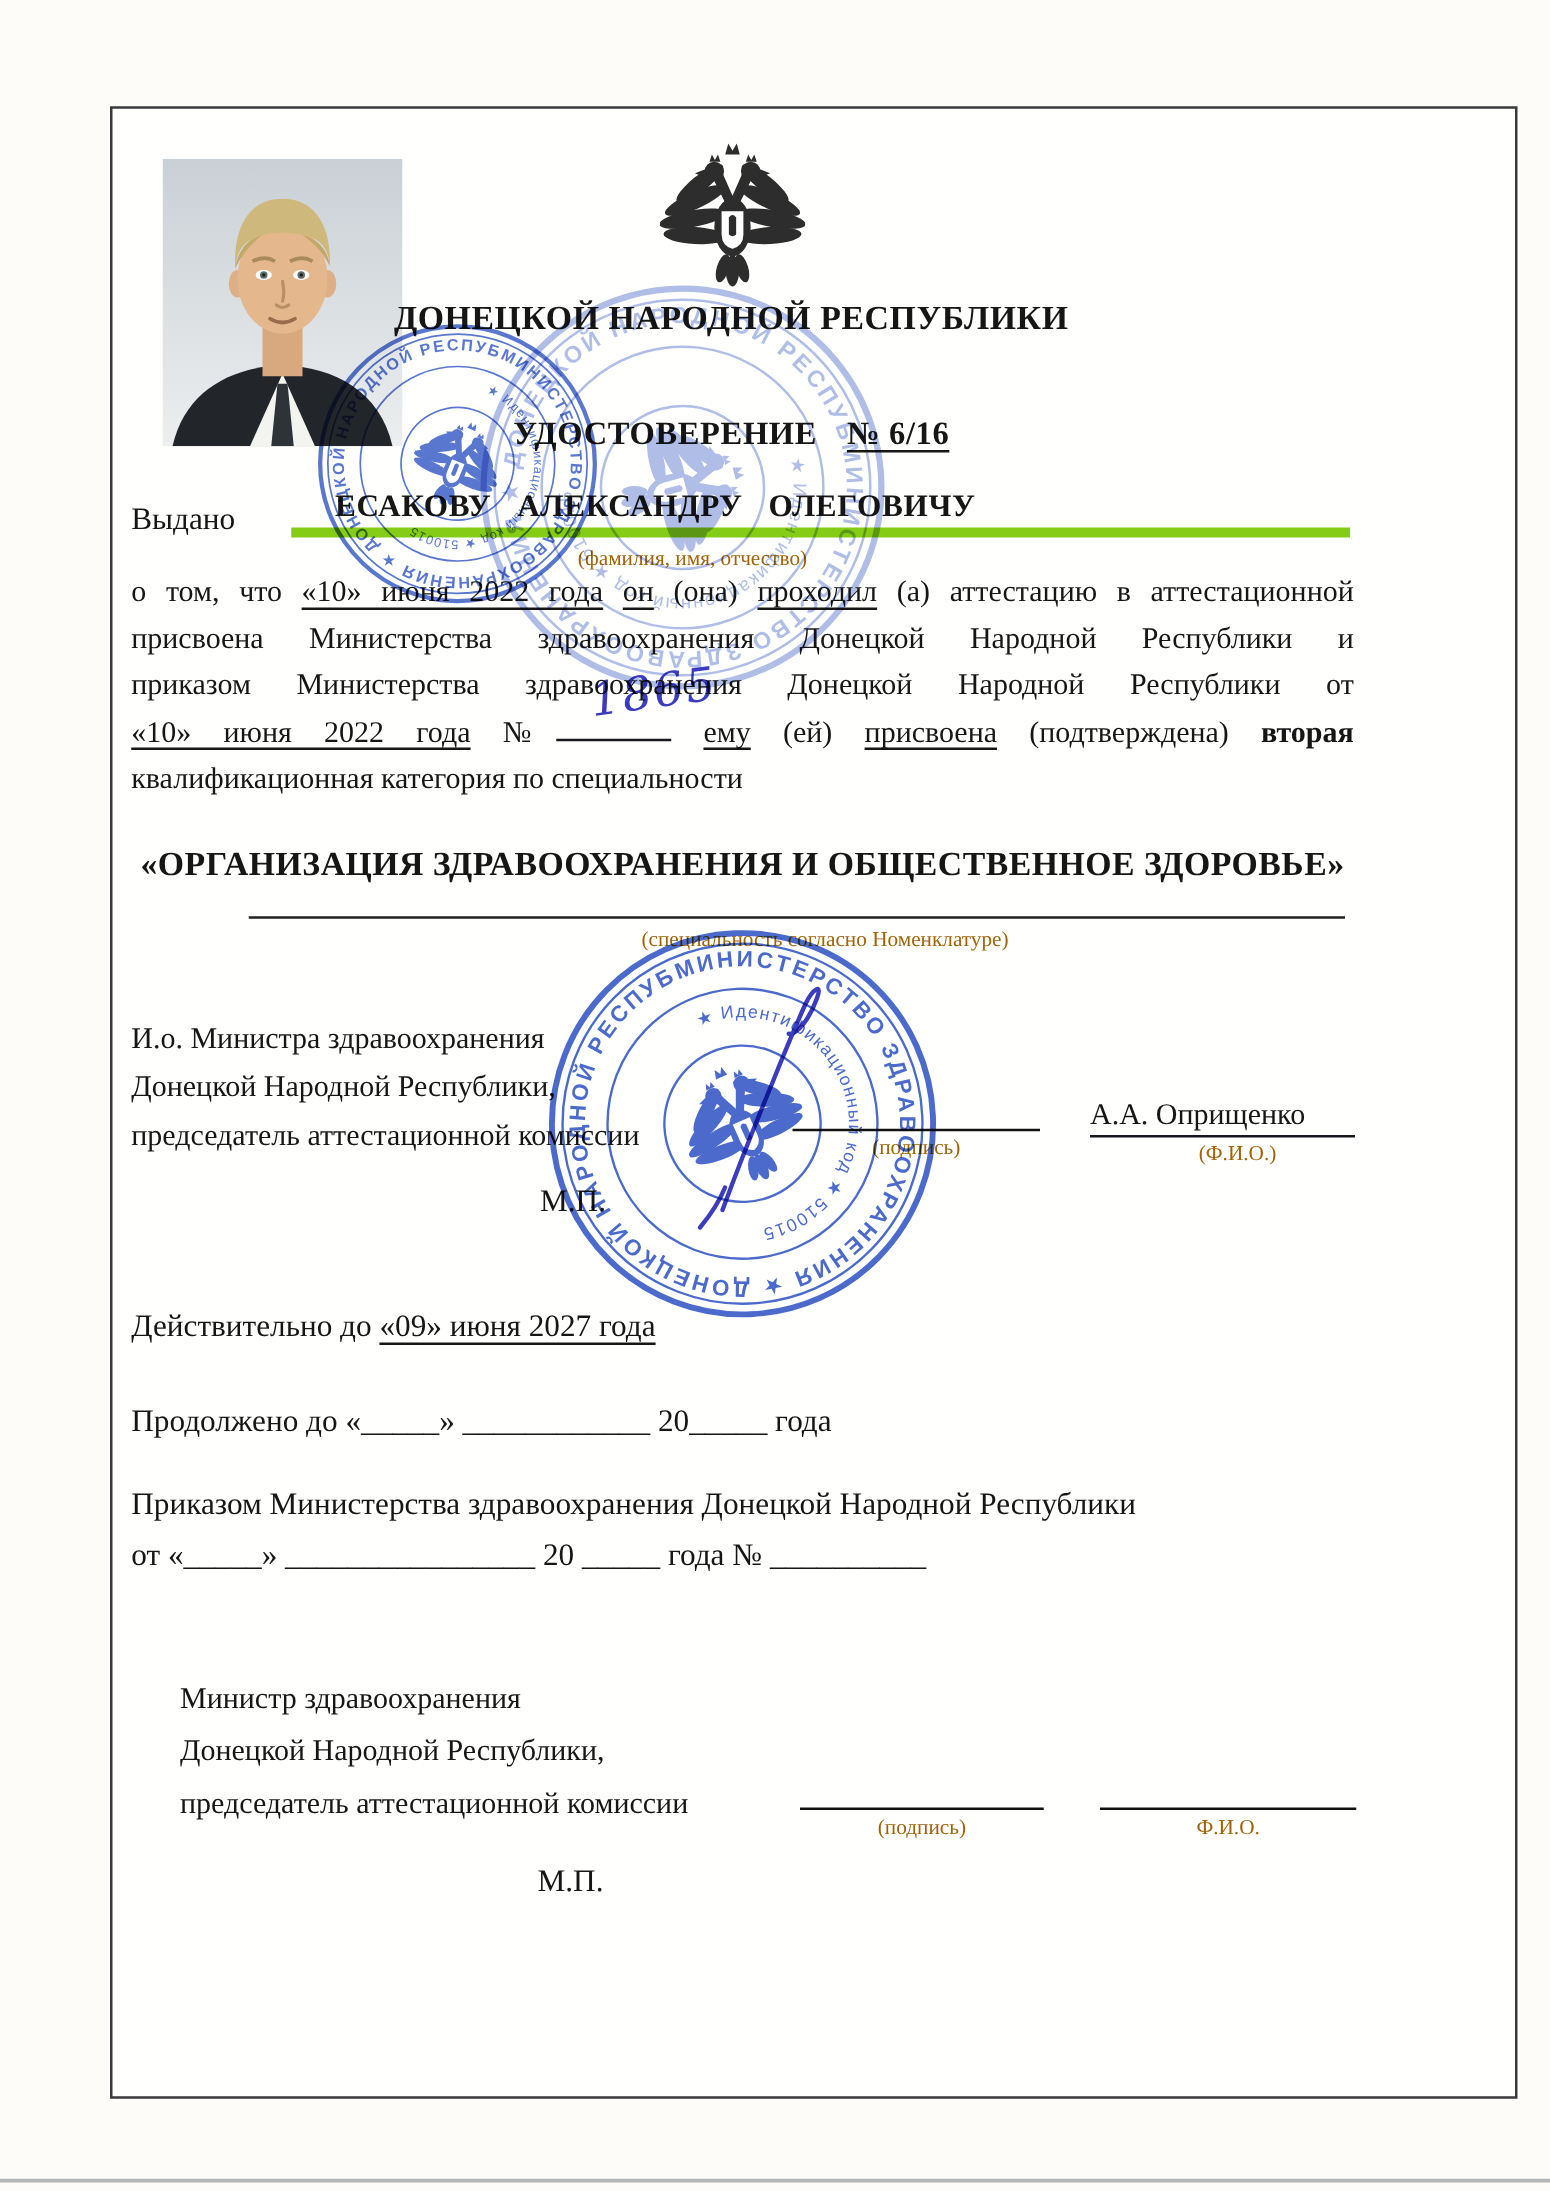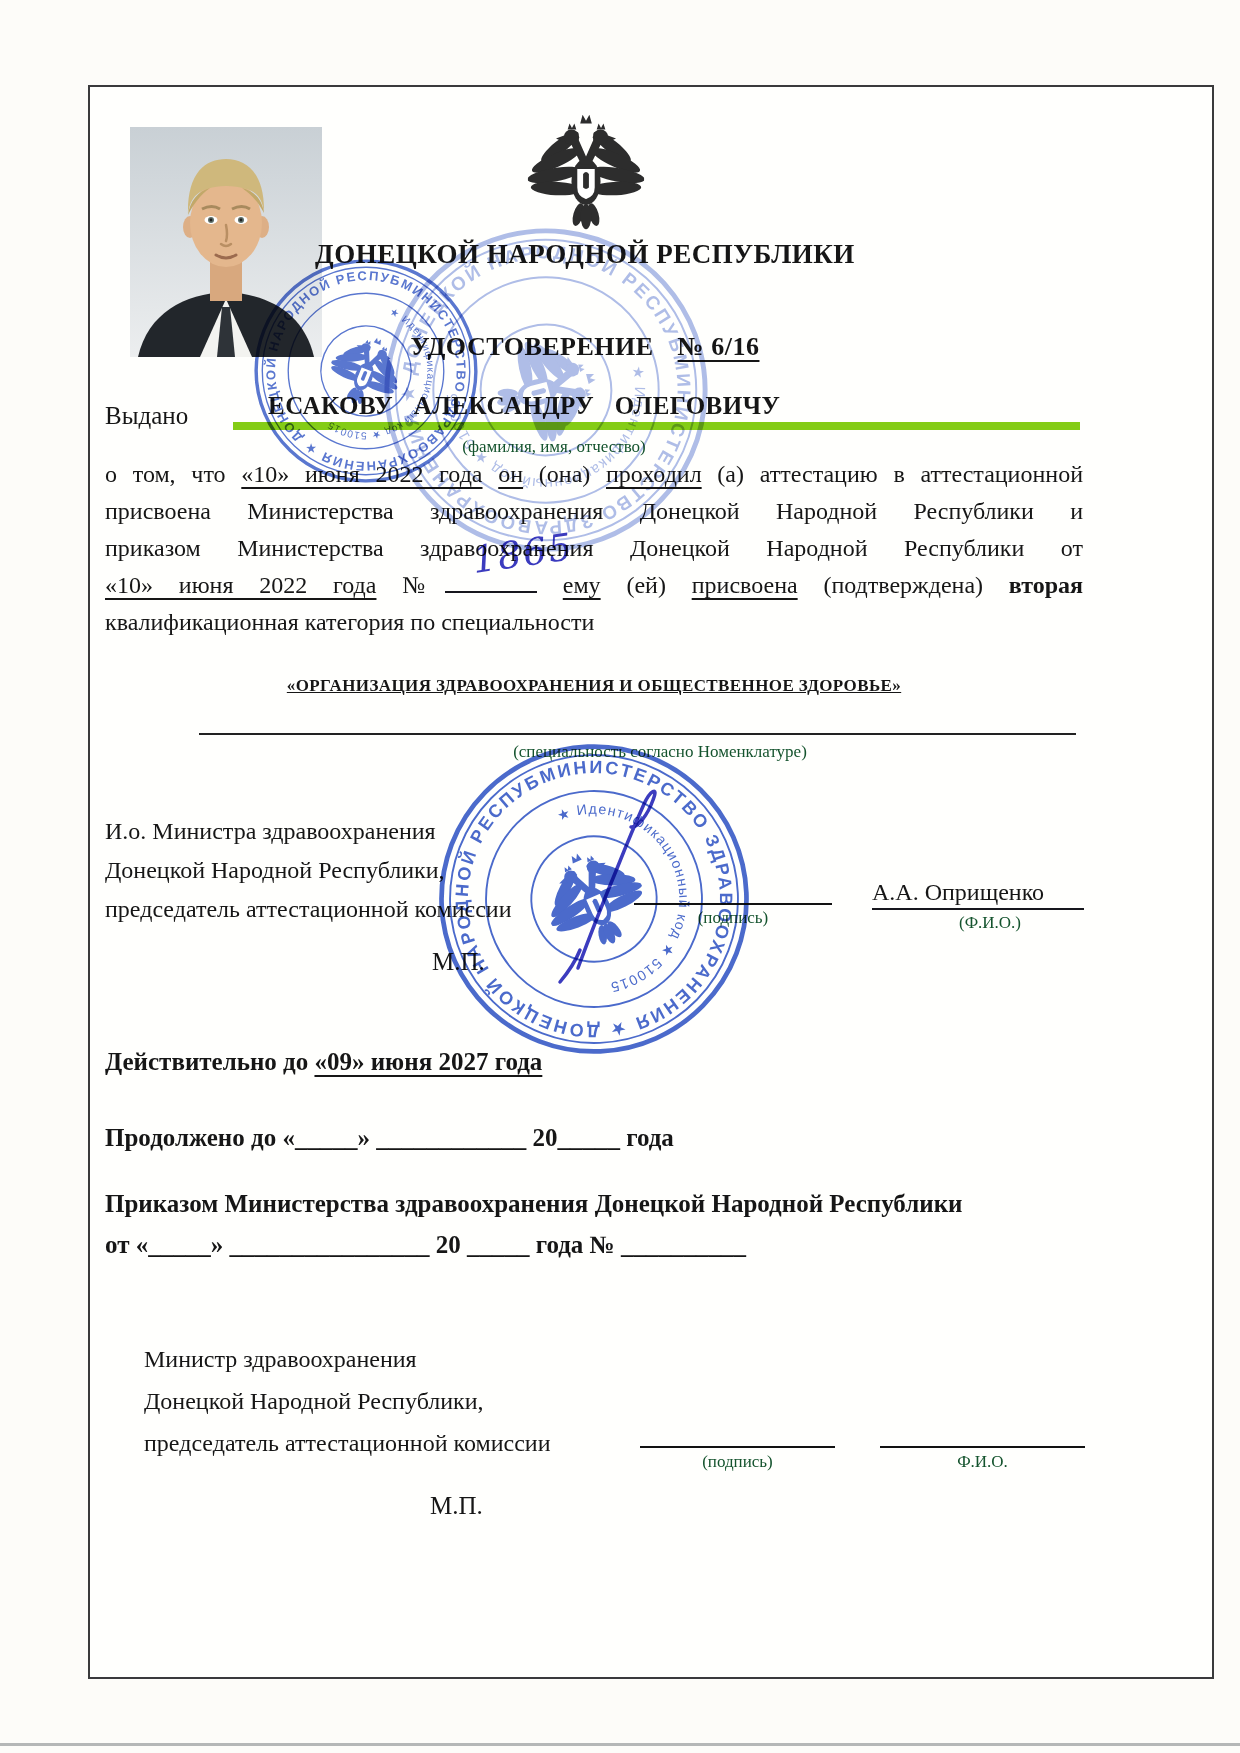--- a/index.html
+++ b/index.html
@@ -16,41 +16,41 @@
     font-size:27px;font-weight:bold;line-height:33px;letter-spacing:.5px;}
   .certline{left:230px;top:332px;width:710px;text-align:center;font-size:26px;font-weight:bold;letter-spacing:.5px;}
   .certline .title-word{margin-right:24px;}
   .u{text-decoration:underline;text-decoration-thickness:2px;text-underline-offset:5px;}
   .bu{font-weight:bold;text-decoration-thickness:2px;text-underline-offset:5px;}
 
   .issued-row{left:105px;top:392px;width:975px;display:flex;align-items:flex-end;font-size:25px;}
   .issued-label{width:128px;flex:0 0 auto;}
   .issued-name{flex:1 1 auto;border-bottom:8px solid #84cc16;font-weight:bold;
     padding-left:35px;word-spacing:14px;letter-spacing:.5px;padding-bottom:2px;}
-  .caption{font-size:17px;color:#14532d;}
+  .caption{font-size:17px;color:#a16207;}
   .issued-caption{left:404px;top:437px;width:300px;text-align:center;}
 
   .para{left:105px;top:456px;width:978px;font-size:24px;line-height:37px;}
   .jline{text-align:justify;text-align-last:justify;white-space:nowrap;}
   .pline{text-align:left;}
   .blank-num{display:inline-block;width:92px;height:1.02em;border-bottom:2px solid #17171d;}
   .hw-num{left:472px;top:532px;font-size:37px;color:#3b3bc0;font-style:italic;
     font-family:"DejaVu Serif", serif;transform:rotate(-8deg);mix-blend-mode:multiply;letter-spacing:2px;}
 
-  .specialty-title{left:105px;top:676px;width:978px;text-align:center;font-size:17px;font-weight:bold;letter-spacing:.4px;text-decoration:underline;}
+  .specialty-title{left:105px;top:676px;width:978px;text-align:center;font-size:27px;font-weight:bold;letter-spacing:.4px;}
   .specialty-rule{left:199px;top:733px;width:877px;height:2px;background:#222;}
   .specialty-caption{left:400px;top:742px;width:520px;text-align:center;}
 
   .sign-block{font-size:24px;}
   .sign1{left:105px;top:812px;line-height:39px;}
   .rule{height:0;border-top:2.5px solid #121212;}
   .name1{left:872px;top:879px;width:212px;font-size:24px;border-bottom:2px solid #17171d;padding-bottom:2px;}
   .mp{font-size:25px;}
 
-  .bold25{font-size:25px;font-weight:bold;}
+  .bold25{font-size:25px;font-weight:normal;}
   .valid-line{left:105px;top:1048px;}
   .sign2{left:105px;top:1338px;line-height:42px;margin-left:39px;}
 
   .stamp{color:#2b50c4;mix-blend-mode:multiply;pointer-events:none;}
   .stamp-text-outer{font-family:"Liberation Sans","DejaVu Sans",sans-serif;font-size:19px;font-weight:bold;letter-spacing:2.5px;fill:currentColor;}
   .stamp-text-inner{font-family:"Liberation Sans","DejaVu Sans",sans-serif;font-size:15px;letter-spacing:1.2px;fill:currentColor;}
   .sig-ink{mix-blend-mode:multiply;}
 </style>
 </head>
 <body>

